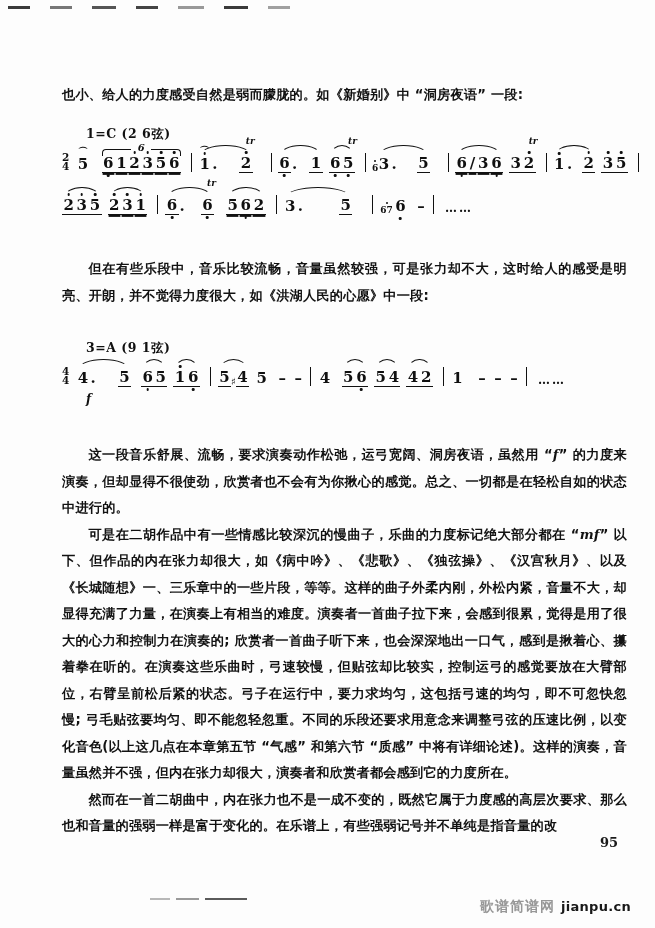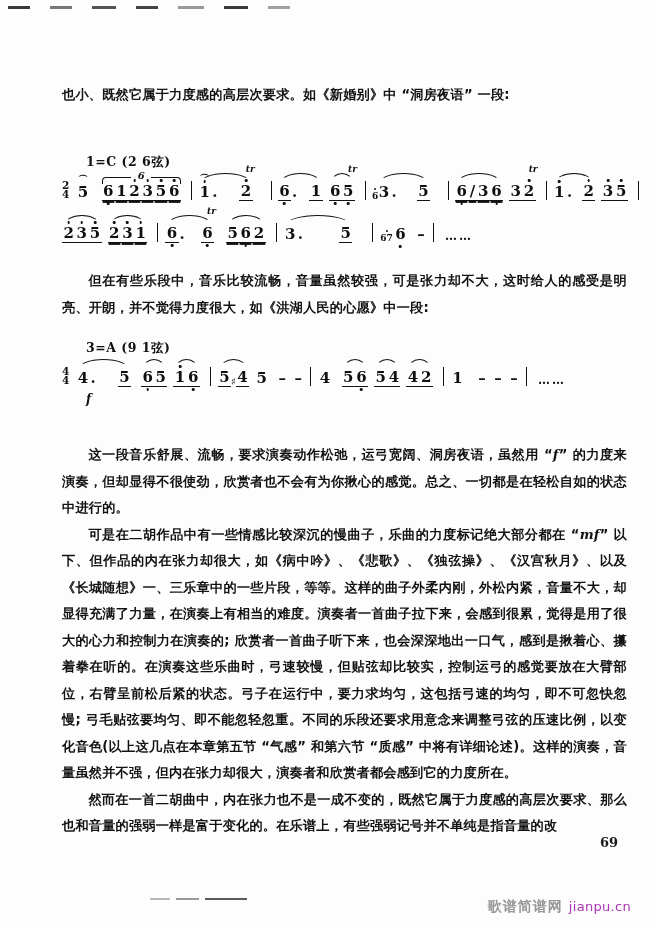--- a/index.html
+++ b/index.html
@@ -233,42 +233,42 @@
     position: absolute;
     right: 24px;
     bottom: 12px;
     display: flex;
     align-items: baseline;
     gap: 6px;
     font-size: 14px;
     opacity: .9;
   }
   .wm-cn { color: #8c8c8c; font-weight: 700; letter-spacing: 1px; }
-  .wm-url { color: #a21caf; font-weight: 400; font-size: 13px; letter-spacing: .3px; }
+  .wm-url { color: #000000; font-weight: 700; font-size: 13px; letter-spacing: .3px; }
 </style>
 </head>
 <body>
 
 <div id="page">
 
   <div class="top-rule">
     <i></i>
     <i></i>
     <i></i>
     <i></i>
     <i></i>
     <i></i>
     <i></i>
   </div>
 
   <div class="body-col" style="top:82px;">
-    <p class="para">也小、既然它属于力度感的高层次要求。如《新婚别》中 “洞房夜语” 一段:</p>
-  </div>
-
-  <div class="score" style="top:126px;margin-top:28px;">
+    <p class="para">也小、给人的力度感受自然是弱而朦胧的。如《新婚别》中 “洞房夜语” 一段:</p>
+  </div>
+
+  <div class="score" style="top:126px;">
     <div class="score-key">
       <span>1=C</span>
       <span>(2 6弦)</span>
     </div>
 
     <div class="staffline" style="margin-top:10px;">
       <span class="meter">
         <span>2</span>
         <span>4</span>
       </span>
@@ -397,21 +397,21 @@
       <span class="grace" style="margin-right:1px;"><span class="gn">67</span></span>
       <span class="grp">
         <span class="n lo">6</span>
       </span>
       <span class="dash">–</span>
       <span class="bar"></span>
       <span class="ellipsis">……</span>
     </div>
   </div>
 
-  <div class="body-col" style="top:268px;">
+  <div class="body-col" style="top:256px;">
     <p class="para indent">但在有些乐段中，音乐比较流畅，音量虽然较强，可是张力却不大，这时给人的感受是明亮、开朗，并不觉得力度很大，如《洪湖人民的心愿》中一段:</p>
   </div>
 
   <div class="score" style="top:340px;">
     <div class="score-key">
       <span>3=A</span>
       <span>(9 1弦)</span>
     </div>
 
     <div class="staffline" style="margin-top:10px;">
@@ -488,21 +488,21 @@
   </div>
 
   <div class="body-col" style="top:442px;">
     <p class="para indent"><span>这一段音乐舒展、流畅，要求演奏动作松弛，运弓宽阔、洞房夜语，虽然用 “</span><span class="em-italic">f</span><span>” 的力度来演奏，但却显得不很使劲，欣赏者也不会有为你揪心的感觉。总之、一切都是在轻松自如的状态中进行的。</span></p>
 
     <p class="para indent"><span>可是在二胡作品中有一些情感比较深沉的慢曲子，乐曲的力度标记绝大部分都在 “</span><span class="em-italic">mf</span><span>” 以下、但作品的内在张力却很大，如《病中吟》、《悲歌》、《独弦操》、《汉宫秋月》、以及《长城随想》一、三乐章中的一些片段，等等。这样的曲子外柔内刚，外松内紧，音量不大，却显得充满了力量，在演奏上有相当的难度。演奏者一首曲子拉下来，会感到很累，觉得是用了很大的心力和控制力在演奏的; 欣赏者一首曲子听下来，也会深深地出一口气，感到是揪着心、攥着拳在听的。在演奏这些乐曲时，弓速较慢，但贴弦却比较实，控制运弓的感觉要放在大臂部位，右臂呈前松后紧的状态。弓子在运行中，要力求均匀，这包括弓速的均匀，即不可忽快忽慢; 弓毛贴弦要均匀、即不能忽轻忽重。不同的乐段还要求用意念来调整弓弦的压速比例，以变化音色(以上这几点在本章第五节 “气感” 和第六节 “质感” 中将有详细论述)。这样的演奏，音量虽然并不强，但内在张力却很大，演奏者和欣赏者都会感到它的力度所在。</span></p>
 
     <p class="para indent">然而在一首二胡曲中，内在张力也不是一成不变的，既然它属于力度感的高层次要求、那么也和音量的强弱一样是富于变化的。在乐谱上，有些强弱记号并不单纯是指音量的改</p>
   </div>
 
-  <div class="page-num">69</div>
+  <div class="page-num">95</div>
 
   <div class="bottom-rule"></div>
 
   <div class="watermark">
     <span class="wm-cn">歌谱简谱网</span>
     <span class="wm-url">jianpu.cn</span>
   </div>
 
 </div>
 

